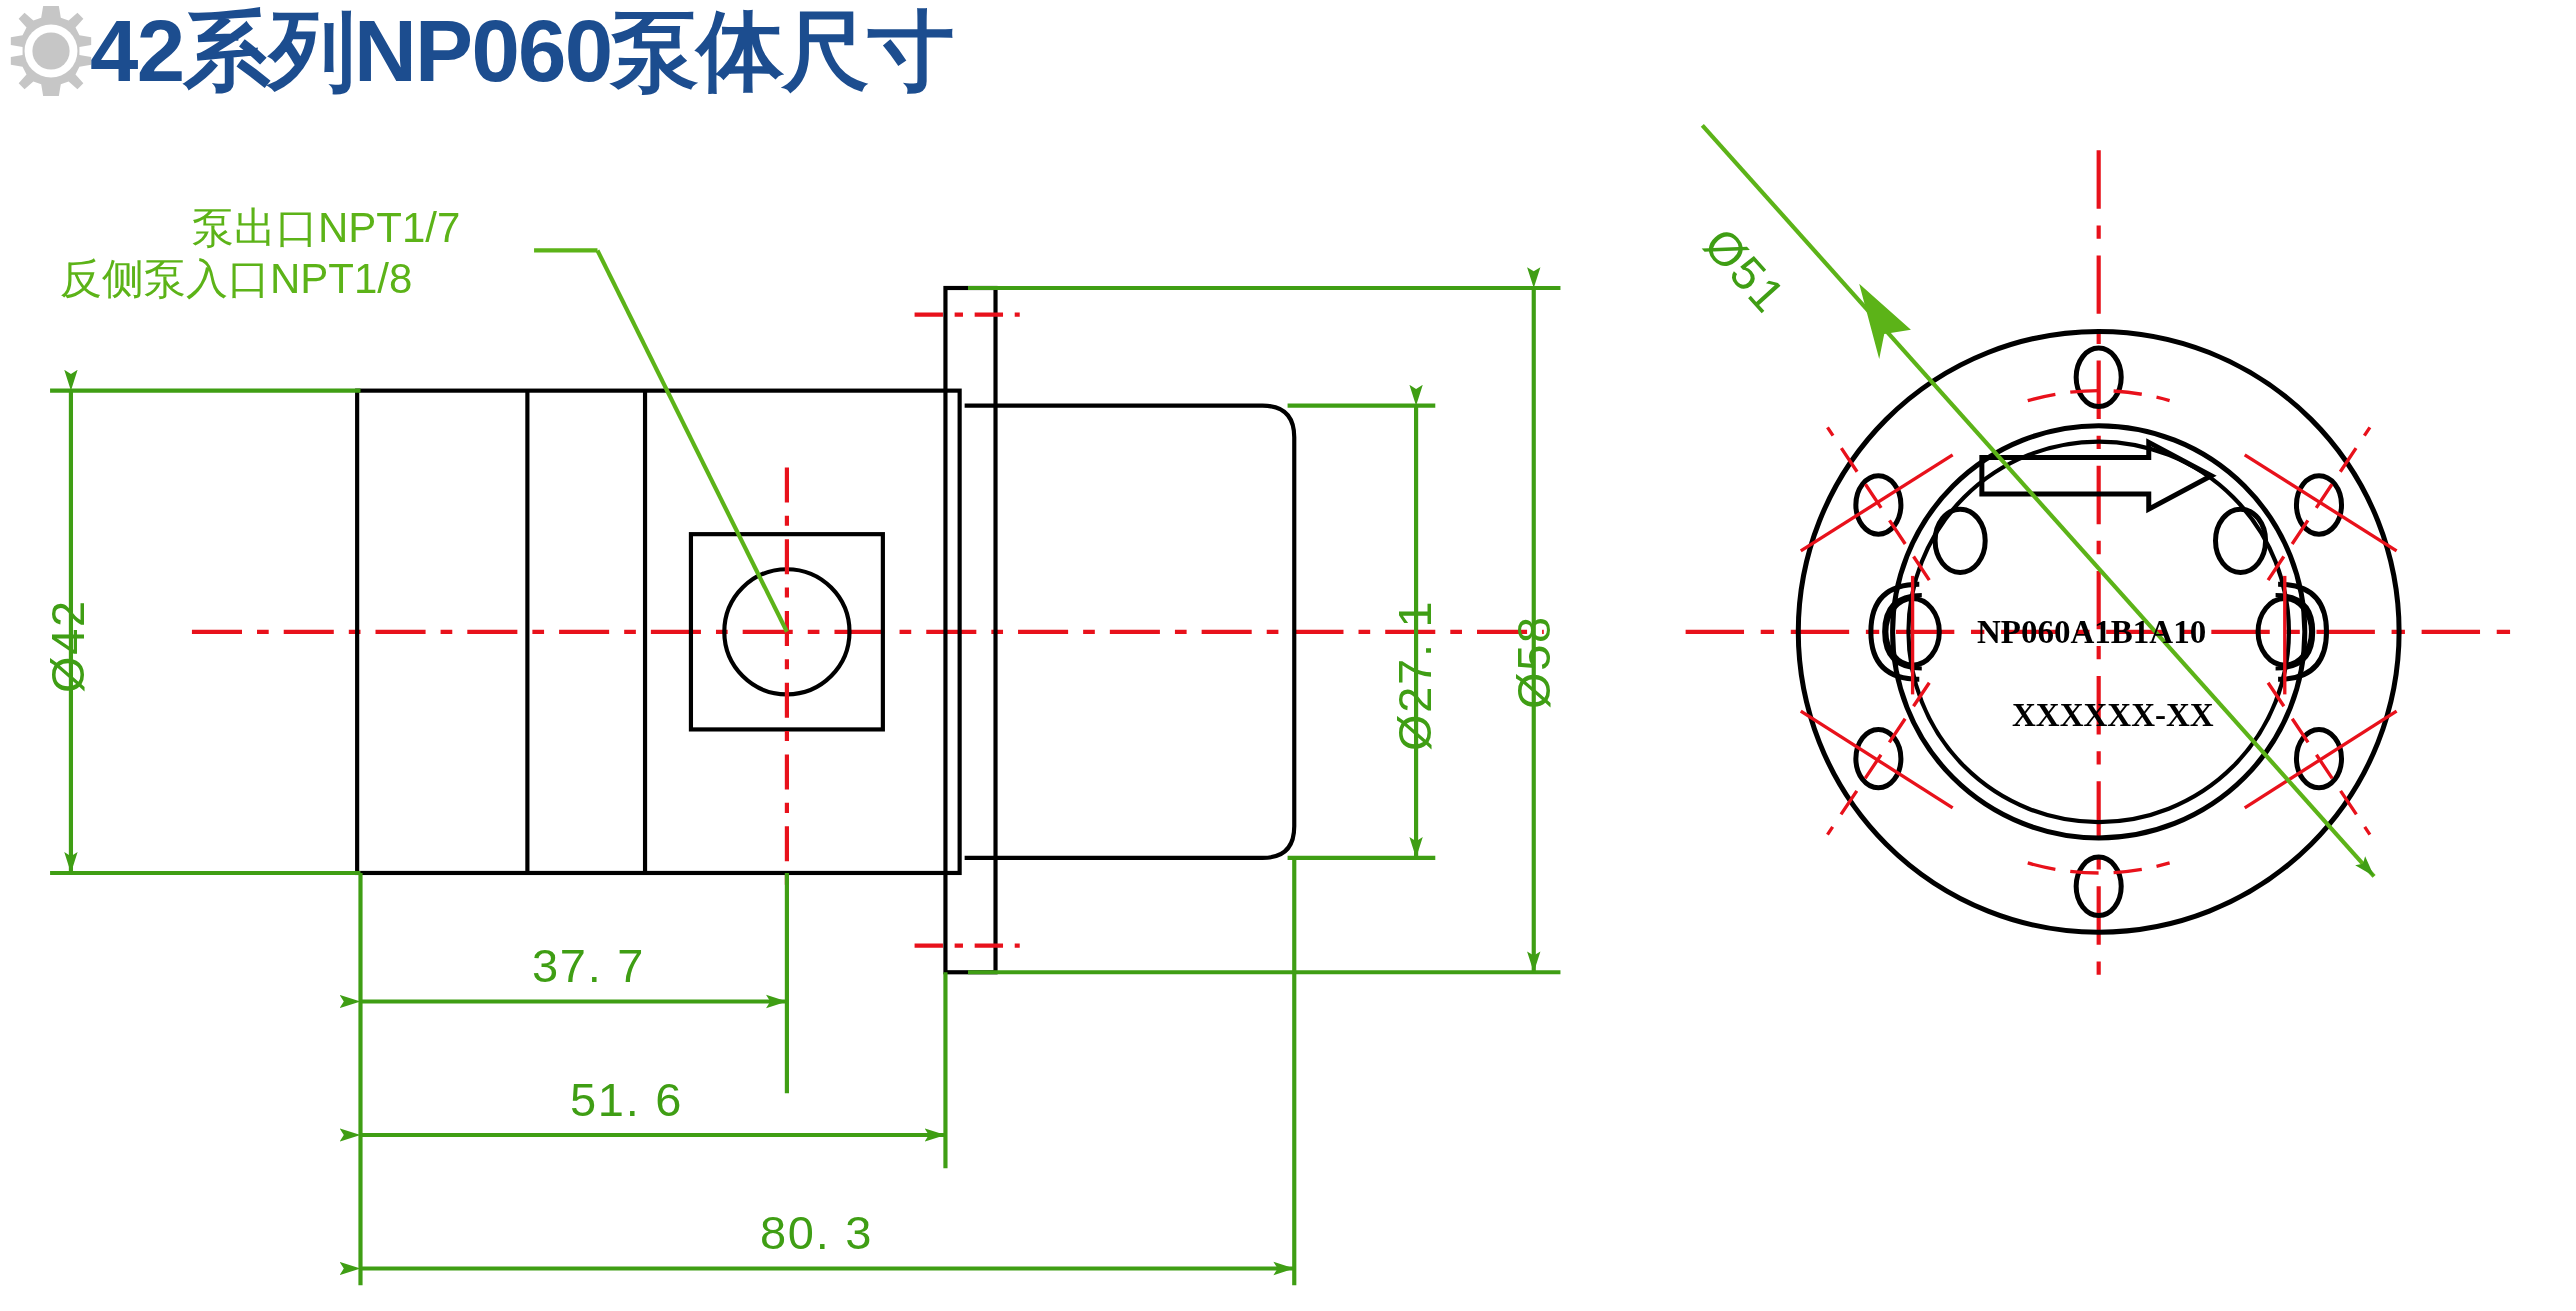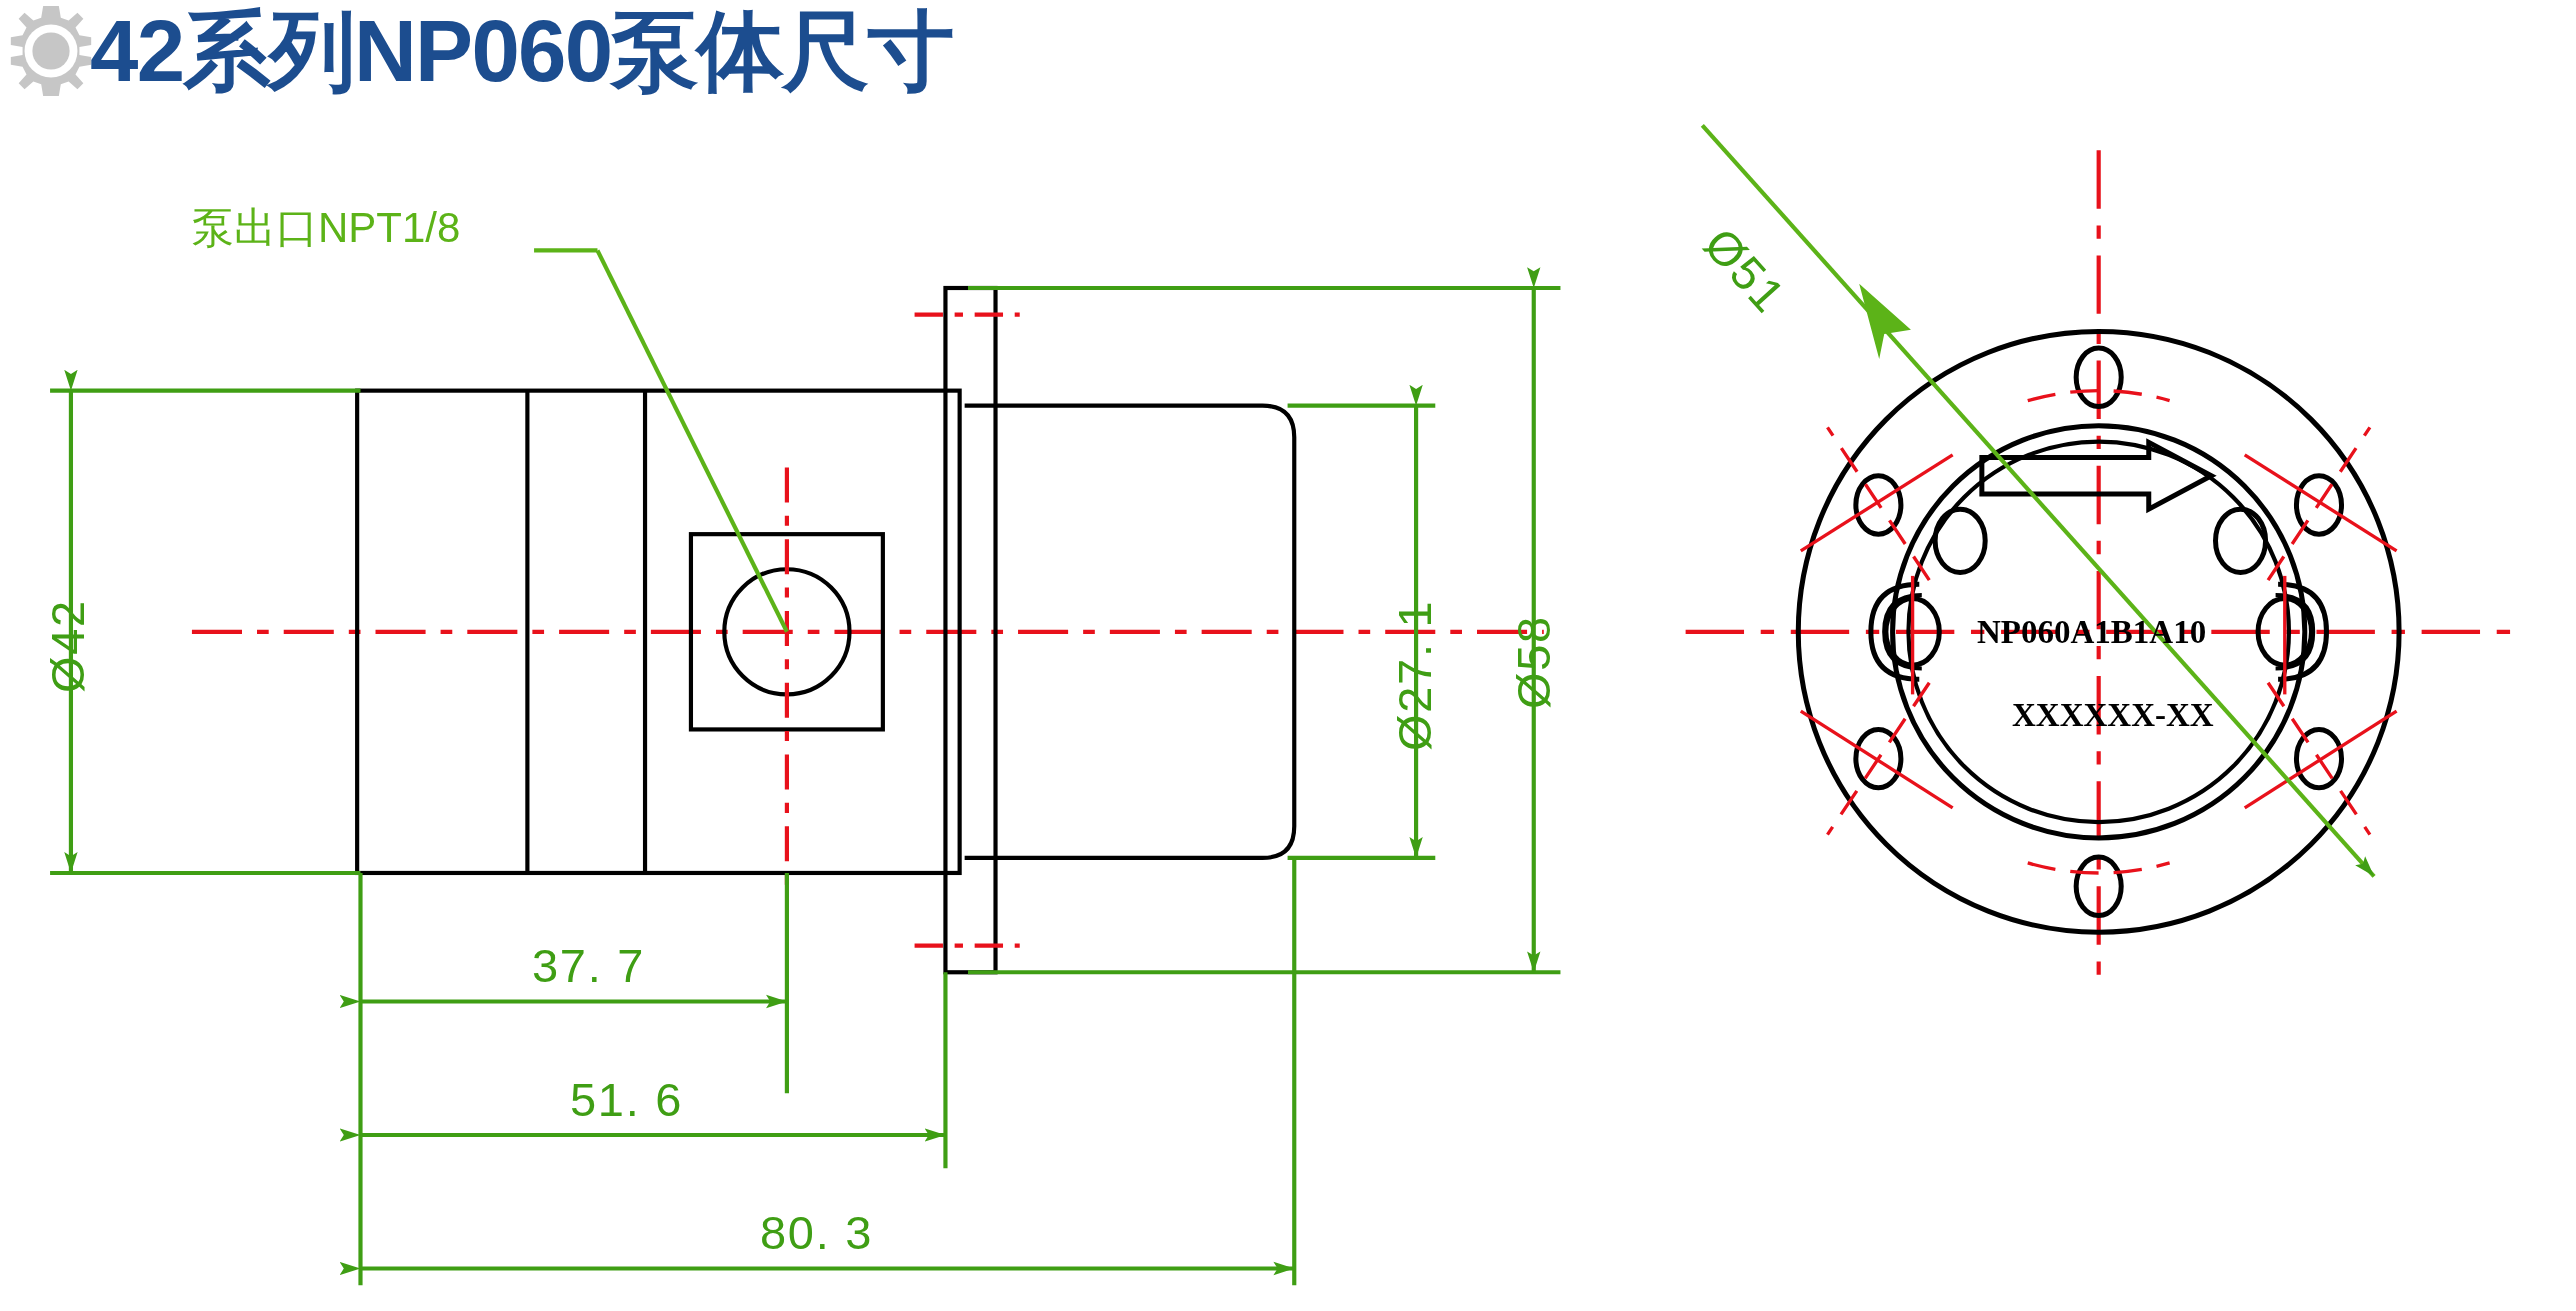--- a/index.html
+++ b/index.html
@@ -208,21 +208,22 @@
       <ellipse cx="2349" cy="648" rx="30" ry="38" fill="none" stroke="#000000" stroke-width="6"></ellipse>
       <ellipse cx="2685" cy="648" rx="30" ry="38" fill="none" stroke="#000000" stroke-width="6"></ellipse>
 
       <path d="M2375 548 L2575 548 L2575 530 L2650 570 L2575 610 L2575 592 L2375 592 Z" fill="none" stroke="#000000" stroke-width="6"></path>
 
       <line x1="2040" y1="150" x2="2845" y2="1050" stroke="#5cb318" stroke-width="5" marker-end="url(#garrowS)"></line>
       <path d="M2228 340 L2290 395 L2258 400 L2252 430 Z" fill="#5cb318"></path>
     </g>
   </svg>
 
-  <div class="ann" style="left:192px; top:204px;">泵出口NPT1/8</div>
+  <div class="ann" style="left:192px; top:204px;">泵出口NPT1/7</div>
+  <div class="ann" style="left:60px; top:255px;">反侧泵入口NPT1/8</div>
 
   <div class="dim dim-rot" style="left:43px; top:693px; transform:rotate(-90deg);">Ø42</div>
 
   <div class="dim dim-rot" style="left:1390px; top:751px; transform:rotate(-90deg);">Ø27. 1</div>
 
   <div class="dim dim-rot" style="left:1509px; top:709px; transform:rotate(-90deg);">Ø58</div>
 
   <div class="dim dim-rot" style="left:1732px; top:219px; transform:rotate(48deg);">Ø51</div>
 
   <div class="dim" style="left:509px; top:941px;margin-left:23px;">37. 7</div>

